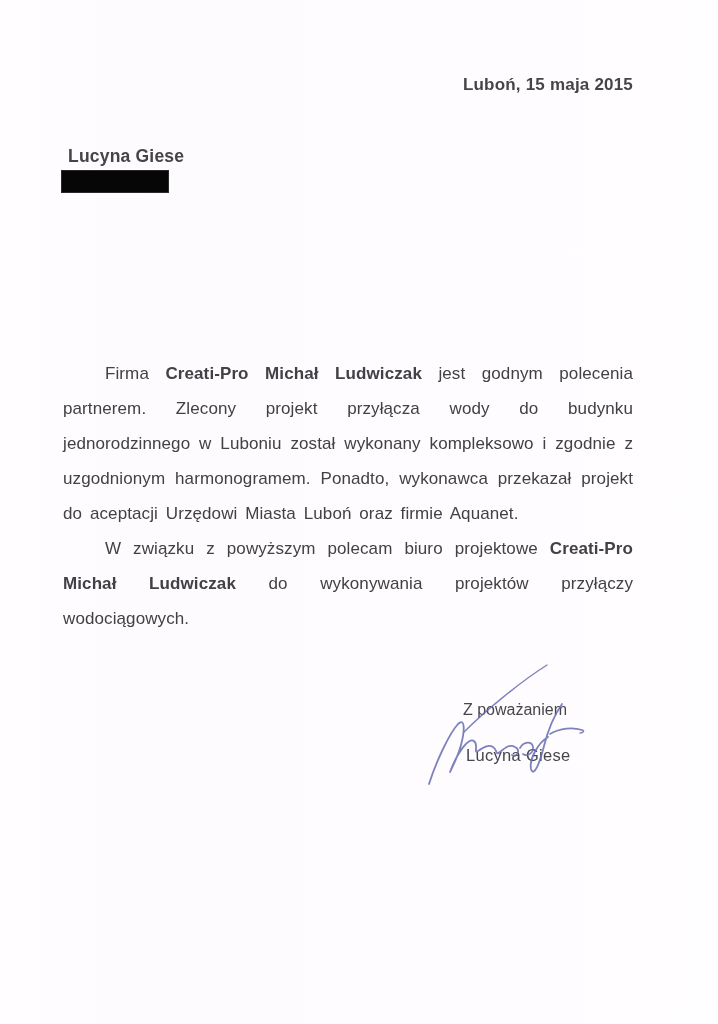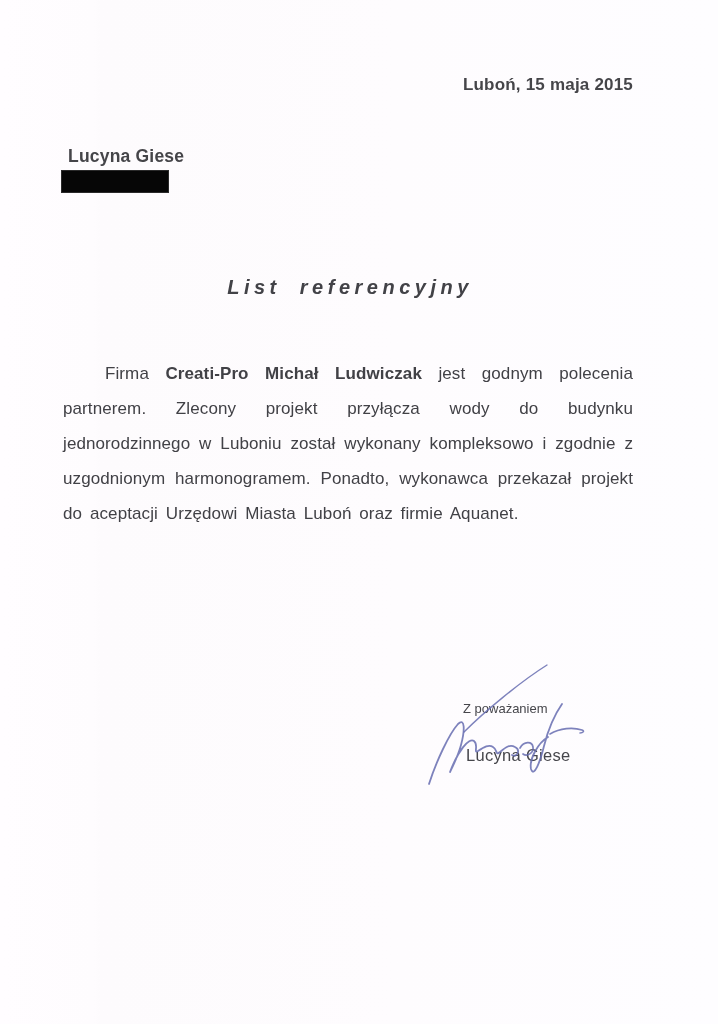--- a/index.html
+++ b/index.html
@@ -66,21 +66,21 @@
   .body-text p{
     margin:0;
     text-align:justify;
     text-indent:42px;
     word-spacing:3px;
   }
   .b{font-weight:bold;}
   .valediction{
     position:absolute;
     left:463px;top:701px;
-    font-size:13px;color:#46464b;
+    font-size:16px;color:#46464b;
   }
   .signer-name{
     position:absolute;
     left:466px;top:746px;
     font-size:16.5px;color:#46464b;
     letter-spacing:.3px;
   }
   .signature{
     position:absolute;
     left:420px;top:650px;
@@ -100,24 +100,24 @@
 
 <div class="page">
 
   <div class="date-line">Luboń, 15 maja 2015</div>
 
   <div class="sender">
     <div class="sender-name">Lucyna Giese</div>
     <div class="redact city"></div>
   </div>
 
-  <div class="doc-title">List referencyjny</div>
 
   <div class="body-text">
     <p><span>Firma </span><span class="b">Creati-Pro Michał Ludwiczak</span><span> jest godnym polecenia partnerem. Zlecony projekt przyłącza wody do budynku jednorodzinnego w Luboniu został wykonany kompleksowo i zgodnie z uzgodnionym harmonogramem. Ponadto, wykonawca przekazał projekt do aceptacji Urzędowi Miasta Luboń oraz firmie Aquanet.</span></p>
+    <p><span>W związku z powyższym polecam biuro projektowe </span><span class="b">Creati-Pro Michał Ludwiczak</span><span> do wykonywania projektów przyłączy wodociągowych.</span></p>
   </div>
 
   <div class="valediction">Z poważaniem</div>
 
   <div class="signer-name">Lucyna Giese</div>
 
   <svg class="signature" viewBox="0 0 175 140" aria-hidden="true">
 
     <path d="M44,82 C64,62 100,32 127,15" stroke-width="1.4"></path>
 

